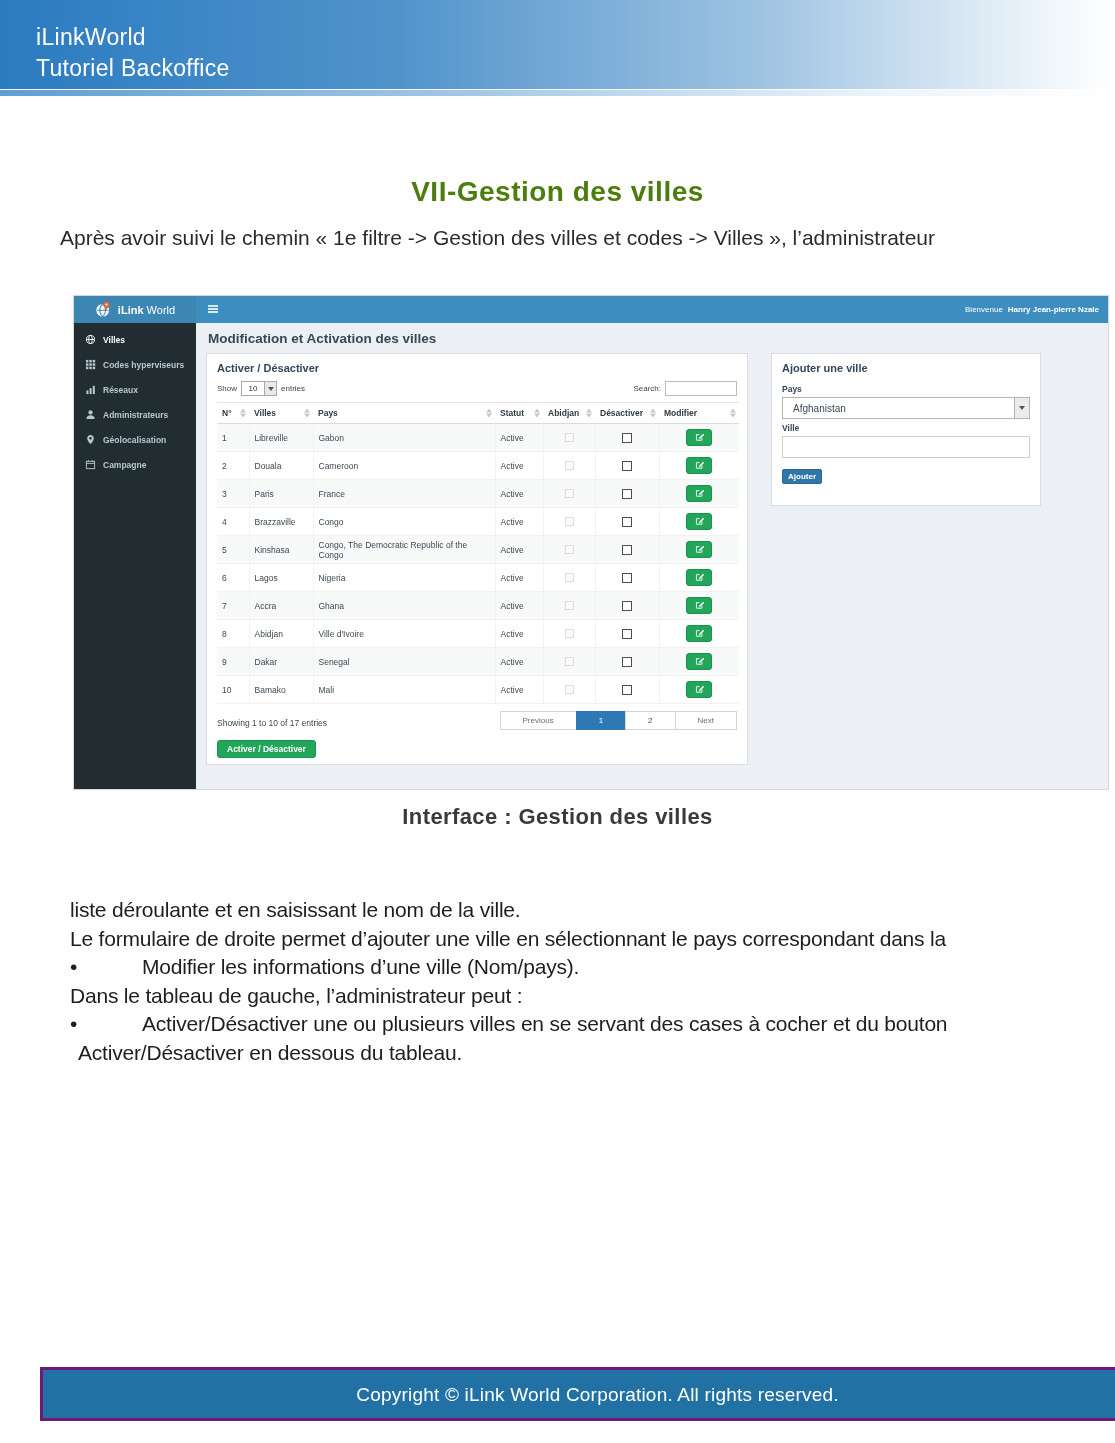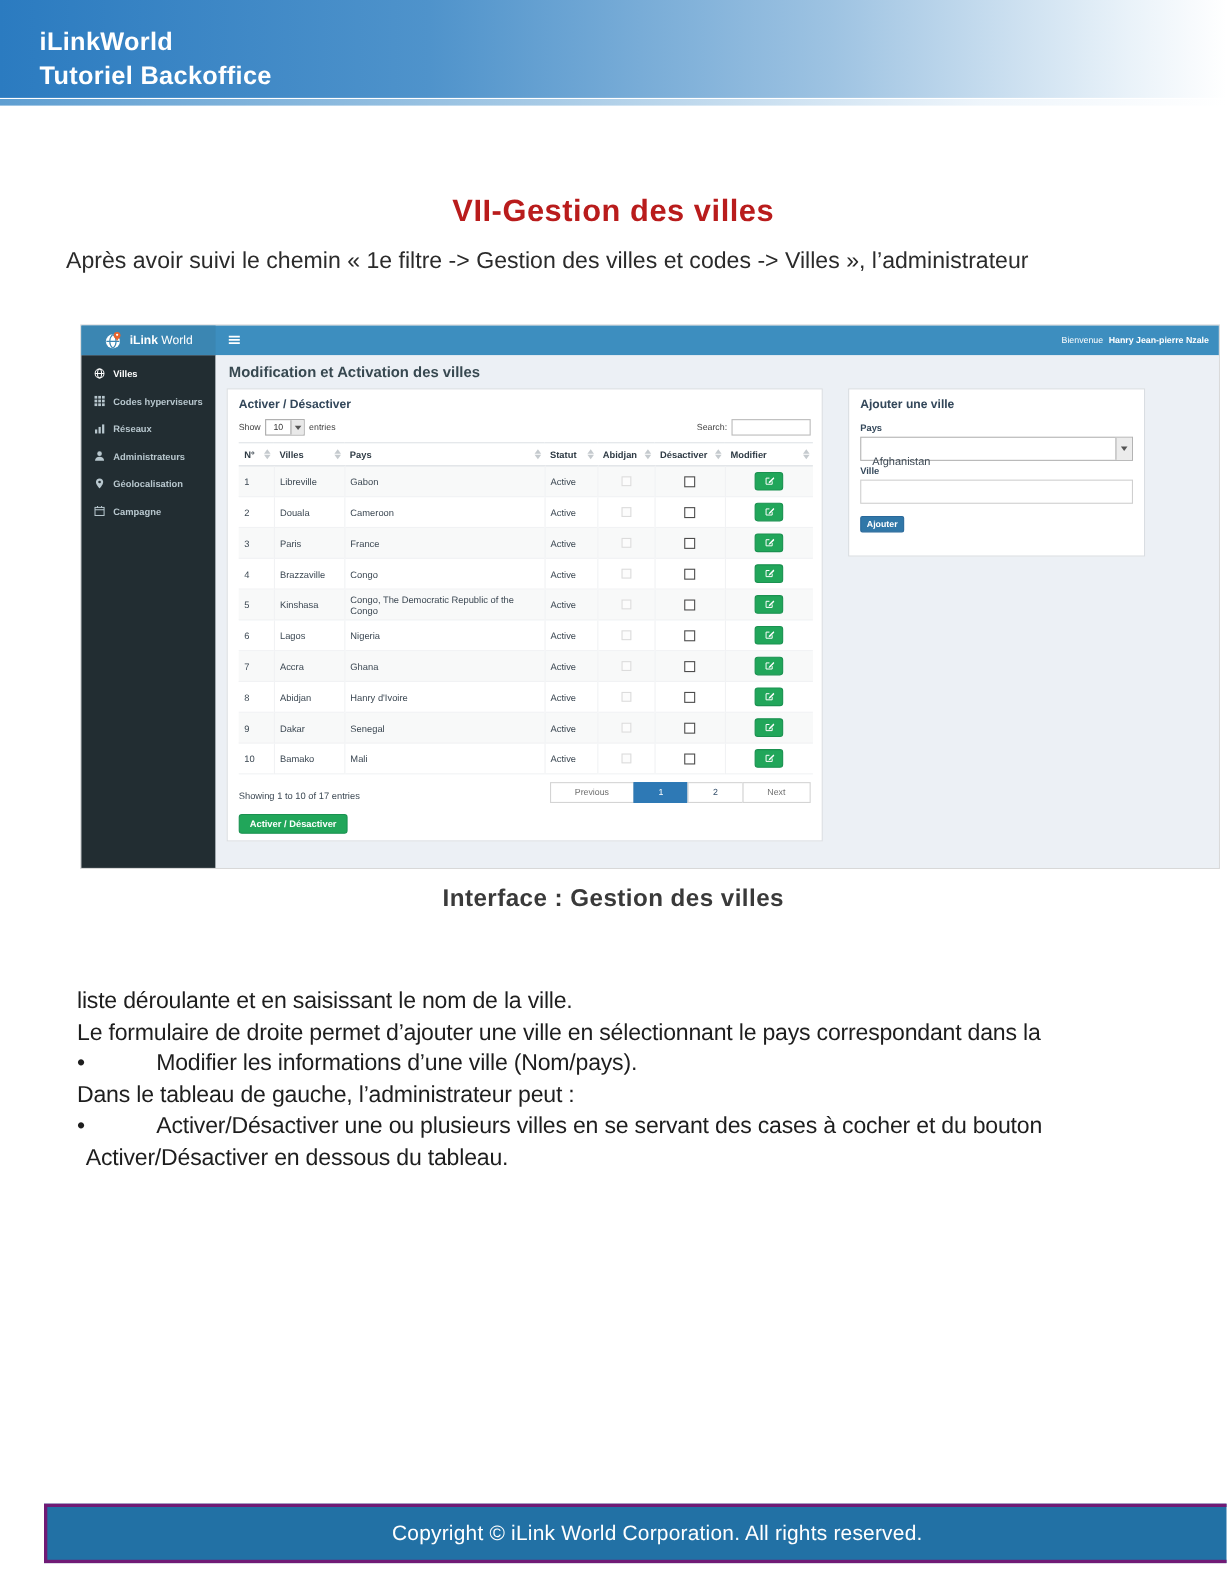--- a/index.html
+++ b/index.html
@@ -4,25 +4,25 @@
 <style>
   * { margin:0; padding:0; box-sizing:border-box; }
   html,body { width:1115px; height:1443px; background:#fff; font-family:"Liberation Sans", sans-serif; }
   body { position:relative; overflow:hidden; }
 
   
   .banner { position:absolute; top:0; left:0; width:1115px; height:89px;
     background:linear-gradient(90deg,#2b7bc0 0%,#4f93cb 35%,#9ec3e2 68%,#e9f2f9 92%,#ffffff 100%); }
   .banner-strip { position:absolute; top:90px; left:0; width:1115px; height:6px;
     background:linear-gradient(90deg,#5e9ed1 0%,#a8cbe6 45%,#eef5fb 80%,#ffffff 100%); }
-  .banner-text { position:absolute; left:36px; top:22px; color:#fff; font-size:23px; font-weight:700; line-height:31px; letter-spacing:.3px; }
+  .banner-text { position:absolute; left:36px; top:22px; color:#fff; font-size:23px; font-weight:400; line-height:31px; letter-spacing:.3px; }
 
   
   .doc-title { position:absolute; top:176px; left:0; width:100%; text-align:center;
-    font-size:28px; font-weight:700; color:#b91c1c; letter-spacing:.5px; }
+    font-size:28px; font-weight:700; color:#4d7c0f; letter-spacing:.5px; }
   .intro { position:absolute; top:224px; left:60px; width:1000px; font-size:21px; color:#2b2b2b; line-height:28px; }
   .intro .line { white-space:nowrap; }
   .caption { position:absolute; top:804px; left:0; width:100%; text-align:center;
     font-size:22px; font-weight:700; color:#3a3a3a; letter-spacing:.4px; }
   .bodytext { position:absolute; top:896px; left:70px; width:1000px; font-size:21px; color:#1e1e1e;
     line-height:28.5px; letter-spacing:-0.2px; }
   .bodytext .bline { white-space:nowrap; }
   .bodytext .bullet { display:inline-block; width:72px; }
 
   
@@ -90,21 +90,21 @@
   .page.num { color:#35506b; }
   .page.active { background:var(--pagination-active,#2e79b5); border-color:var(--pagination-active,#2e79b5); color:#fff; }
   .big-green { position:absolute; left:10px; top:386px; height:18px; padding:0 9px; background:var(--green,#21a65a);
     border:1px solid #1a9150; border-radius:3px; color:#fff; font-size:8.5px; font-weight:700;
     display:flex; align-items:center; cursor:pointer; font-family:inherit; }
 
   
   .form-area { position:absolute; left:10px; right:10px; top:26px; }
   .form-label { font-size:8.5px; font-weight:700; color:#33475a; margin:4px 0 3px; }
   .big-select { position:relative; height:22px; border:1px solid #b3b3b3; background:#fff; }
-  .big-select .val { position:absolute; left:10px; top:12px; line-height:22px; font-size:10px; color:#3c4853; }
+  .big-select .val { position:absolute; left:10px; top:0; line-height:22px; font-size:10px; color:#3c4853; }
   .big-select .chev { position:absolute; right:0; top:0; bottom:0; width:15px; background:#ececec; border-left:1px solid #b3b3b3;
     display:flex; align-items:center; justify-content:center; }
   .ville-input { width:100%; height:22px; border:1px solid #cfcfcf; background:#fff; font-size:10px; padding:0 6px; }
   .ajouter-btn { margin-top:11px; width:40px; height:15px; background:var(--button-blue,#3077a8); border:1px solid #29689a;
     border-radius:2px; color:#fff; font-size:8px; font-weight:700; display:flex; align-items:center; justify-content:center;
     cursor:pointer; font-family:inherit; }
 </style>
 </head>
 <body>
 
@@ -418,21 +418,21 @@
                   <svg class="edit-icon" viewBox="0 0 12 12">
     <path d="M9.3 6 v3.6 H1.9 V2.2 H6" fill="none" stroke="#fff" stroke-width="1.2"></path>
     <path d="M10.9 1.1 L5.6 6.4 L4.9 8.4 L6.9 7.7 L12.2 2.4 Z" fill="#fff"></path>
   </svg>
                 </div>
               </td>
             </tr>
             <tr>
               <td>8</td>
               <td>Abidjan</td>
-              <td>Hanry d'Ivoire</td>
+              <td>Ville d'Ivoire</td>
               <td>Active</td>
               <td>
                 <div class="cb dis"></div>
               </td>
               <td>
                 <div class="cb"></div>
               </td>
               <td>
                 <div class="edit-btn">
                   <svg class="edit-icon" viewBox="0 0 12 12">

